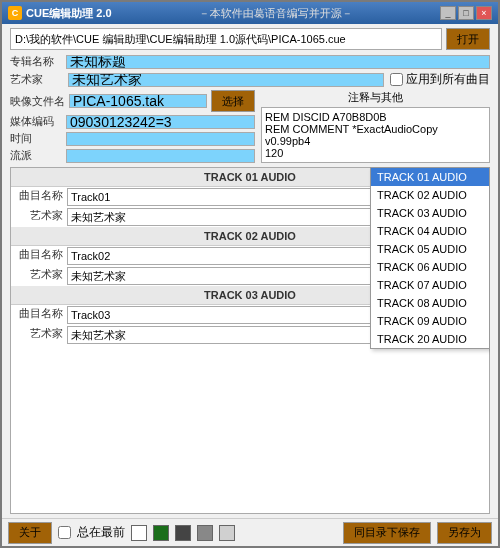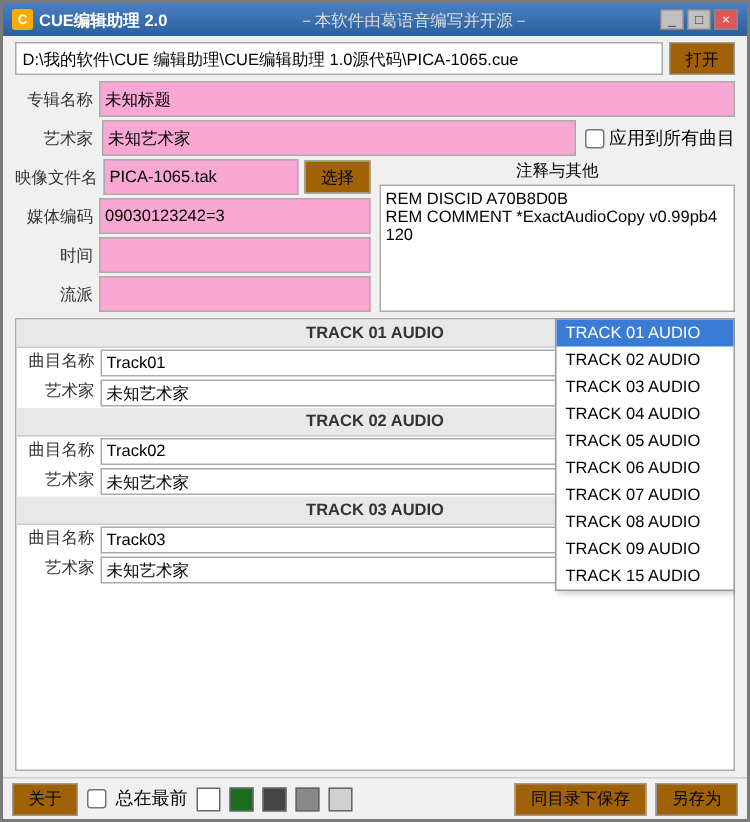--- a/index.html
+++ b/index.html
@@ -101,29 +101,28 @@
     .field-row {
       display: flex;
       align-items: center;
       gap: 4px;
     }
     .field-label {
       font-size: 11px;
       color: #333;
       white-space: nowrap;
       min-width: 52px;
-      text-align: right;
     }
     .field-input {
       flex: 1;
-      height: 24px;
-      border: 1px solid #aaa;
-      background: #f9a8d4;
+      height: 14px;
+      border: 1px solid #aaa;
+      background: #7dd3fc;
       padding: 1px 3px;
-      font-size: 11px;
+      font-size: 14px;
     }
     .notes-box {
       border: 1px solid #aaa;
       background: white;
       padding: 3px;
       font-size: 11px;
       flex: 1;
       min-height: 50px;
     }
     .tracks-area {
@@ -317,21 +316,21 @@
       <div class="track-dropdown">
         <div class="dropdown-item selected">TRACK 01 AUDIO</div>
         <div class="dropdown-item">TRACK 02 AUDIO</div>
         <div class="dropdown-item">TRACK 03 AUDIO</div>
         <div class="dropdown-item">TRACK 04 AUDIO</div>
         <div class="dropdown-item">TRACK 05 AUDIO</div>
         <div class="dropdown-item">TRACK 06 AUDIO</div>
         <div class="dropdown-item">TRACK 07 AUDIO</div>
         <div class="dropdown-item">TRACK 08 AUDIO</div>
         <div class="dropdown-item">TRACK 09 AUDIO</div>
-        <div class="dropdown-item">TRACK 15 AUDIO</div>
+        <div class="dropdown-item">TRACK 20 AUDIO</div>
       </div>
     </div>
   </div>
 
   <div class="bottom-bar">
     <button class="btn">关于</button>
     <input type="checkbox" style="">
     <span>总在最前</span>
     <div class="color-square" style="background:#ffffff;"></div>
     <div class="color-square" style="background:#1a6e1a;"></div>

